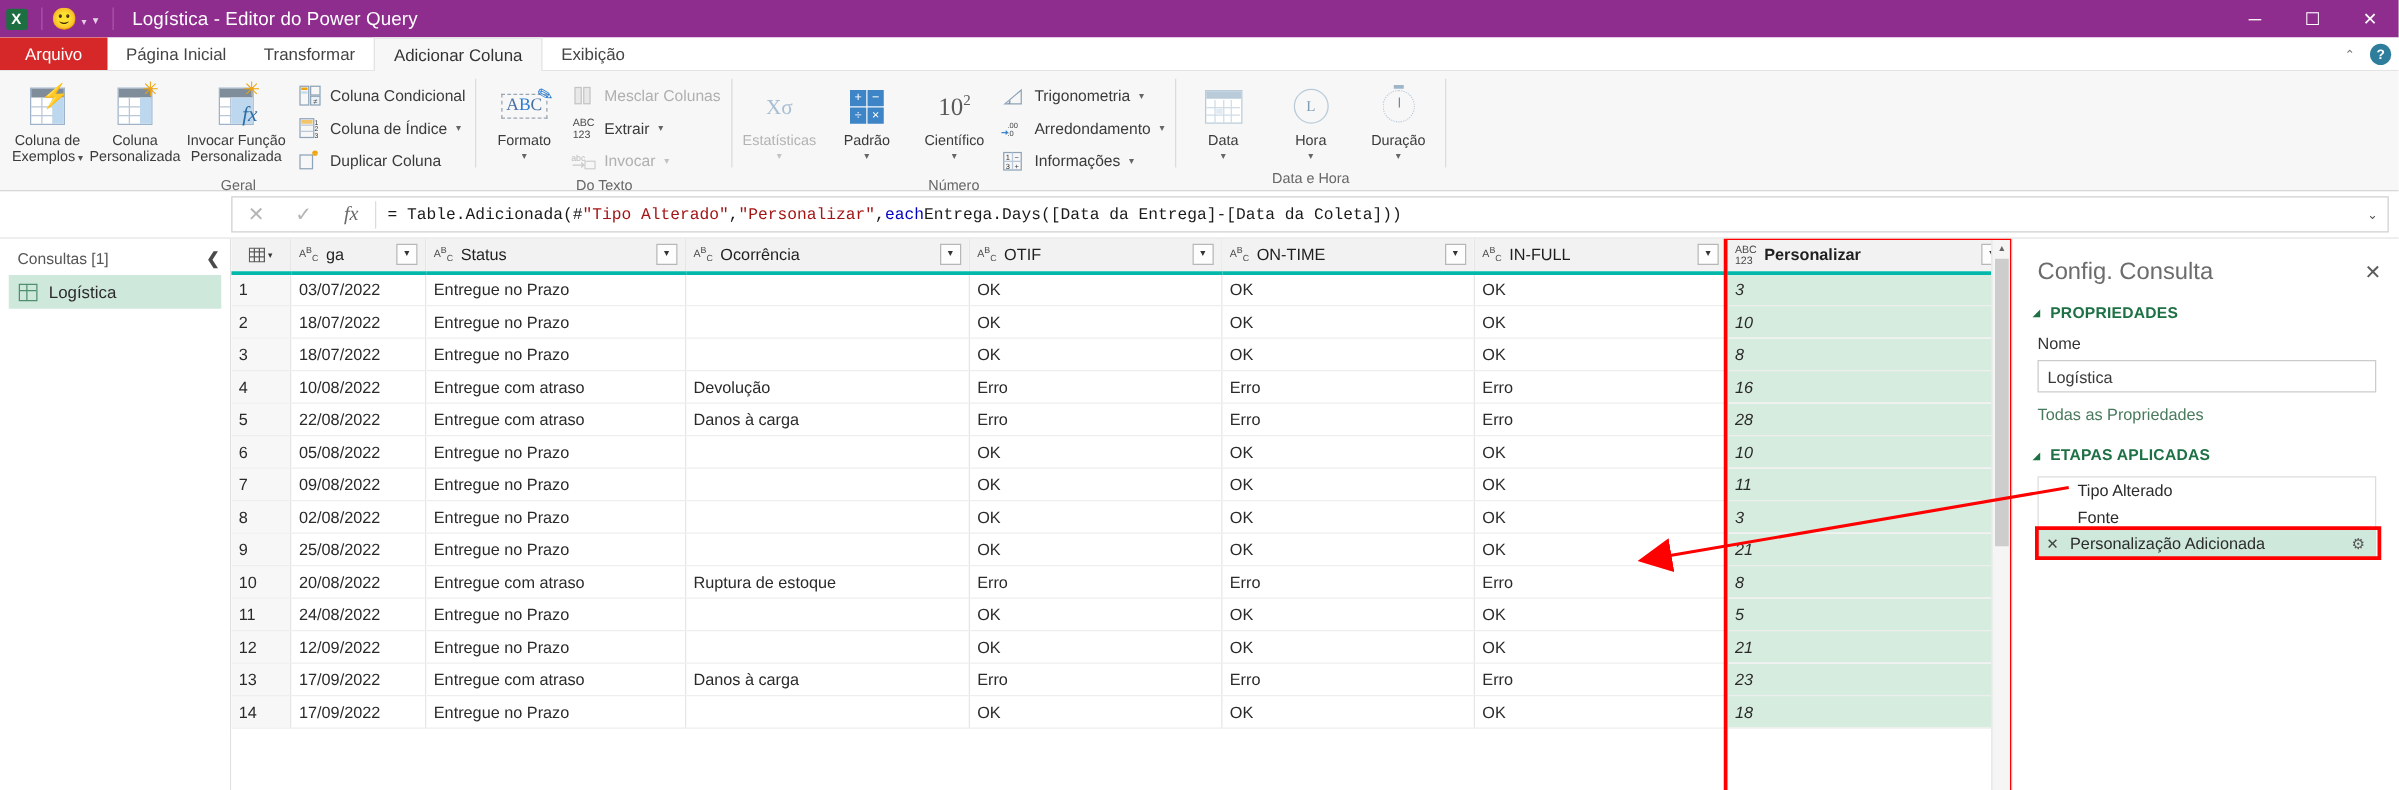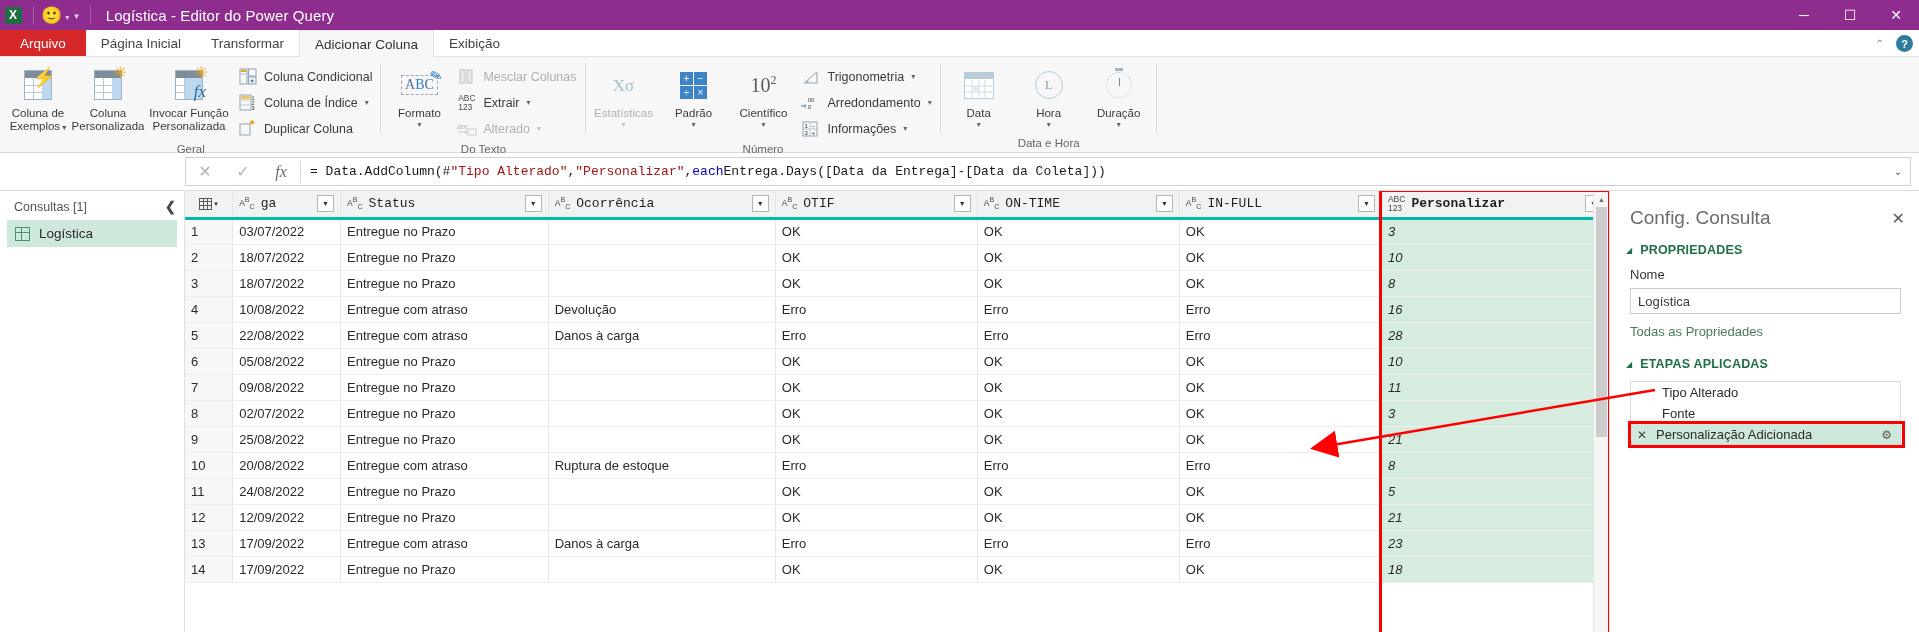--- a/index.html
+++ b/index.html
@@ -267,21 +267,21 @@
     background: #f2f2f2; border-bottom: 3px solid #01b8aa;
     height: 27px; font-weight: normal; position: relative;
     color: #1f1f1f; font-size: 13px;
   }
   thead th .hdr-inner { display: flex; align-items: center; gap: 6px; width: 100%; }
   thead th .typeico {
     font-size: 8.5px; line-height: 8.5px; color: #4a4a4a; white-space: pre-line;
     font-family: "Liberation Sans", sans-serif; flex-shrink: 0;
   }
   thead th .typeico.abc { font-size: 11px; }
-  thead th .hname { flex: 1; overflow: hidden; text-overflow: ellipsis; font-family: Liberation Mono, monospace; }
+  thead th .hname { flex: 1; overflow: hidden; text-overflow: ellipsis; }
   thead th .filterbtn {
     width: 17px; height: 17px; border: 1px solid #b7b7b7; background: #fdfdfd;
     display: flex; align-items: center; justify-content: center;
     font-size: 7px; color: #333; flex-shrink: 0;
   }
   thead th.corner { background: #f2f2f2; border-bottom: 3px solid #9b9b9b; }
   thead th.personalizar {
     background: #a9dfc8; border-bottom: 3px solid #01b8aa;
   }
   td.rownum {
@@ -524,21 +524,21 @@
             <span class="cdd">▾</span>
           </div>
           <div class="smallbtn dis">
             <span class="sico">
               <svg width="20" height="16" viewBox="0 0 20 16">
                   <text x="0" y="8" font-size="7" fill="#b9b9b9" font-family="sans-serif">abc</text>
                   <path d="M1 11 h9 l-2 -2 M10 11 l-2 2" stroke="#c9c9c9" fill="none"></path>
                   <rect x="11" y="8" width="8" height="6" fill="none" stroke="#cfcfcf"></rect>
                 </svg>
             </span>
-            <span>Alterado</span>
+            <span>Invocar</span>
             <span class="cdd">▾</span>
           </div>
         </div>
       </div>
       <div class="rgroup-label">Do Texto</div>
     </div>
 
     <div class="rgroup">
       <div class="rgroup-body">
         <div class="bigbtn dis">
@@ -662,21 +662,21 @@
   </div>
 
   <div class="fbar-row">
     <div class="fbar-left"></div>
     <div class="fbar">
       <div class="fb-btn">✕</div>
       <div class="fb-btn">✓</div>
       <div class="fb-btn fb-fx">fx</div>
       <div class="fb-divider"></div>
       <div class="fb-input">
-        <span>= Data.AddColumn(#</span>
+        <span>= Table.Adicionada(#</span>
           <span class="fb-str">"Tipo Alterado"</span>
           <span>, </span>
           <span class="fb-str">"Personalizar"</span>
           <span>, </span>
           <span class="fb-kw">each</span>
           <span> Entrega.Days([Data da Entrega]-[Data da Coleta]))</span>
       </div>
       <div class="fb-expand">⌄</div>
     </div>
   </div>
@@ -837,21 +837,21 @@
               <td class="dt">09/08/2022</td>
               <td>Entregue no Prazo</td>
               <td></td>
               <td>OK</td>
               <td>OK</td>
               <td>OK</td>
               <td class="num">11</td>
             </tr>
             <tr>
               <td class="rownum">8</td>
-              <td class="dt">02/07/2022</td>
+              <td class="dt">02/08/2022</td>
               <td>Entregue no Prazo</td>
               <td></td>
               <td>OK</td>
               <td>OK</td>
               <td>OK</td>
               <td class="num">3</td>
             </tr>
             <tr>
               <td class="rownum">9</td>
               <td class="dt">25/08/2022</td>

